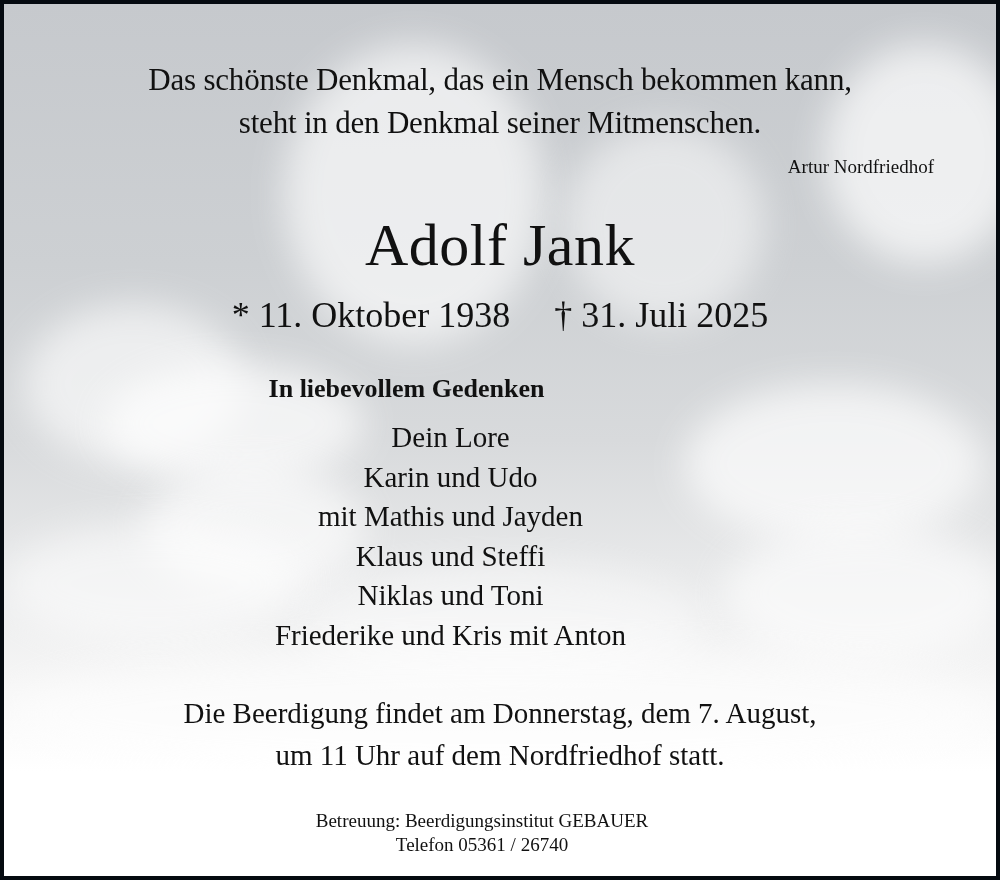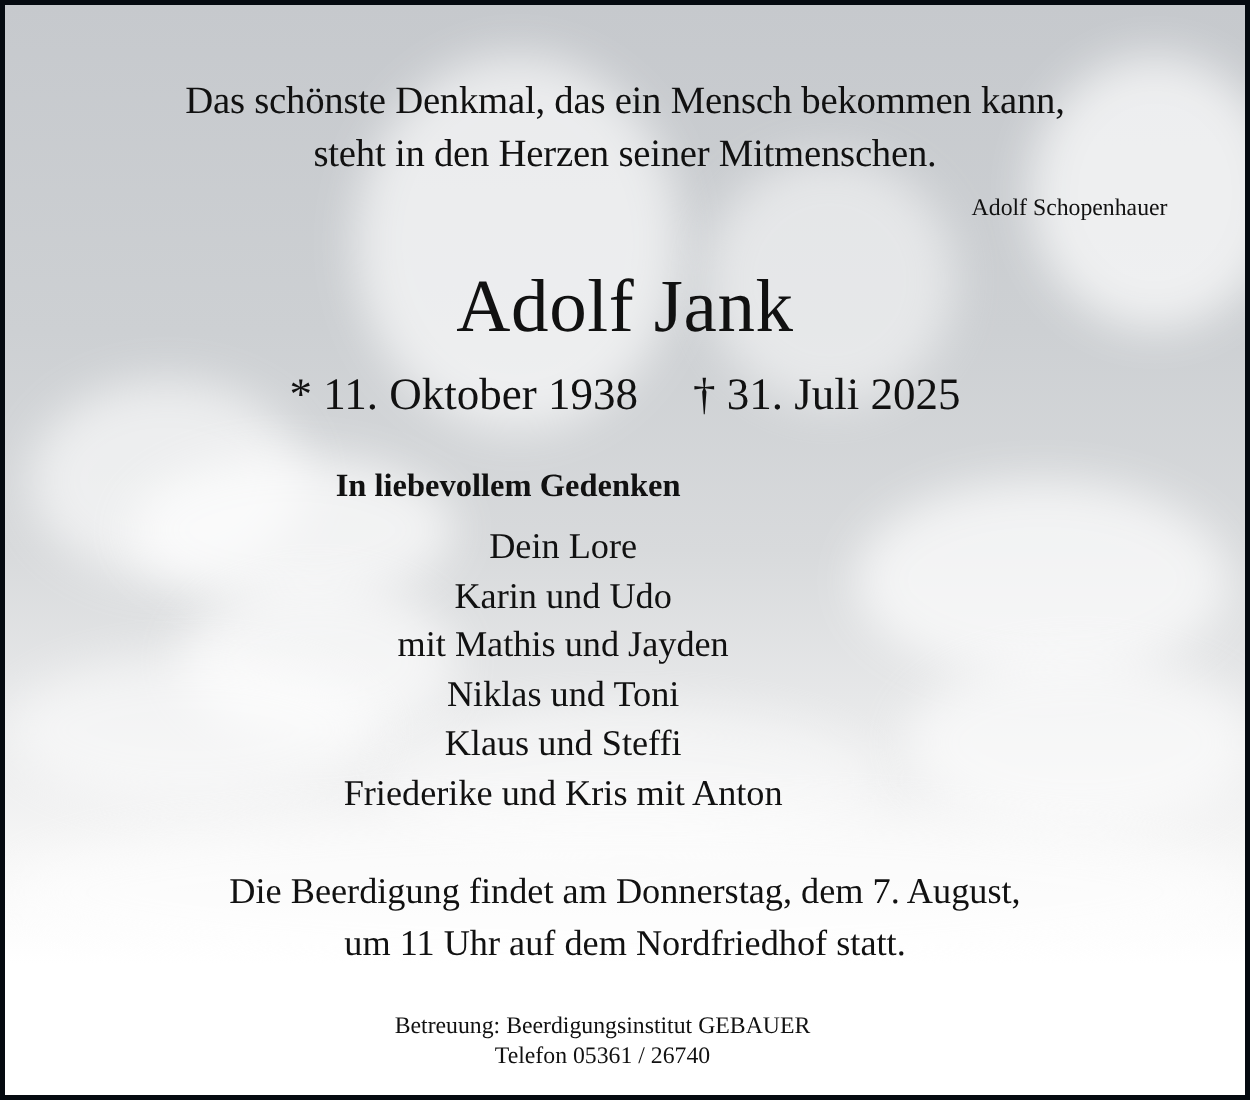--- a/index.html
+++ b/index.html
@@ -43,42 +43,42 @@
   <div class="cloud" style="left:140px;top:460px;width:220px;height:130px;opacity:.75"></div>
   <div class="cloud" style="left:0px;top:520px;width:300px;height:120px;opacity:.6"></div>
   <div class="cloud" style="left:720px;top:520px;width:280px;height:140px;opacity:.7"></div>
   <div class="cloud" style="left:300px;top:560px;width:400px;height:120px;opacity:.5"></div>
   <div class="cloud" style="left:0px;top:640px;width:992px;height:140px;opacity:.6"></div>
 </div>
 
 <div class="content">
   <div class="quote">
     <div>Das schönste Denkmal, das ein Mensch bekommen kann,</div>
-    <div>steht in den Herzen seiner Mitmenschen.</div>
+    <div>steht in den Denkmal seiner Mitmenschen.</div>
   </div>
-  <div class="author">Adolf Schopenhauer</div>
+  <div class="author">Artur Nordfriedhof</div>
 
   <div class="name">Adolf Jank</div>
 
   <div class="dates">
     <span>*</span>
     <span>11. Oktober 1938</span>
     <span class="gap"></span>
     <span>†</span>
     <span>31. Juli 2025</span>
   </div>
 
   <div class="memory">In liebevollem Gedenken</div>
 
   <div class="family">
     <div>Dein Lore</div>
     <div>Karin und Udo</div>
     <div>mit Mathis und Jayden</div>
+    <div>Klaus und Steffi</div>
     <div>Niklas und Toni</div>
-    <div>Klaus und Steffi</div>
     <div>Friederike und Kris mit Anton</div>
   </div>
 
   <div class="funeral">
     <div>Die Beerdigung findet am Donnerstag, dem 7. August,</div>
     <div>um 11 Uhr auf dem Nordfriedhof statt.</div>
   </div>
 
   <div class="service">
     <div>Betreuung: Beerdigungsinstitut GEBAUER</div>

